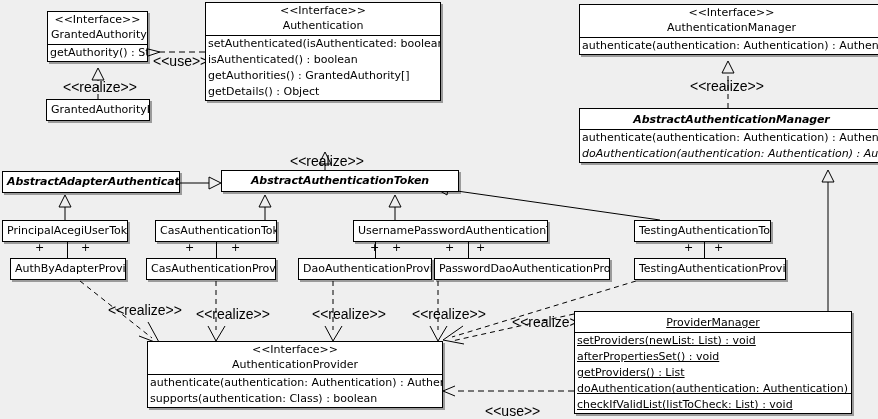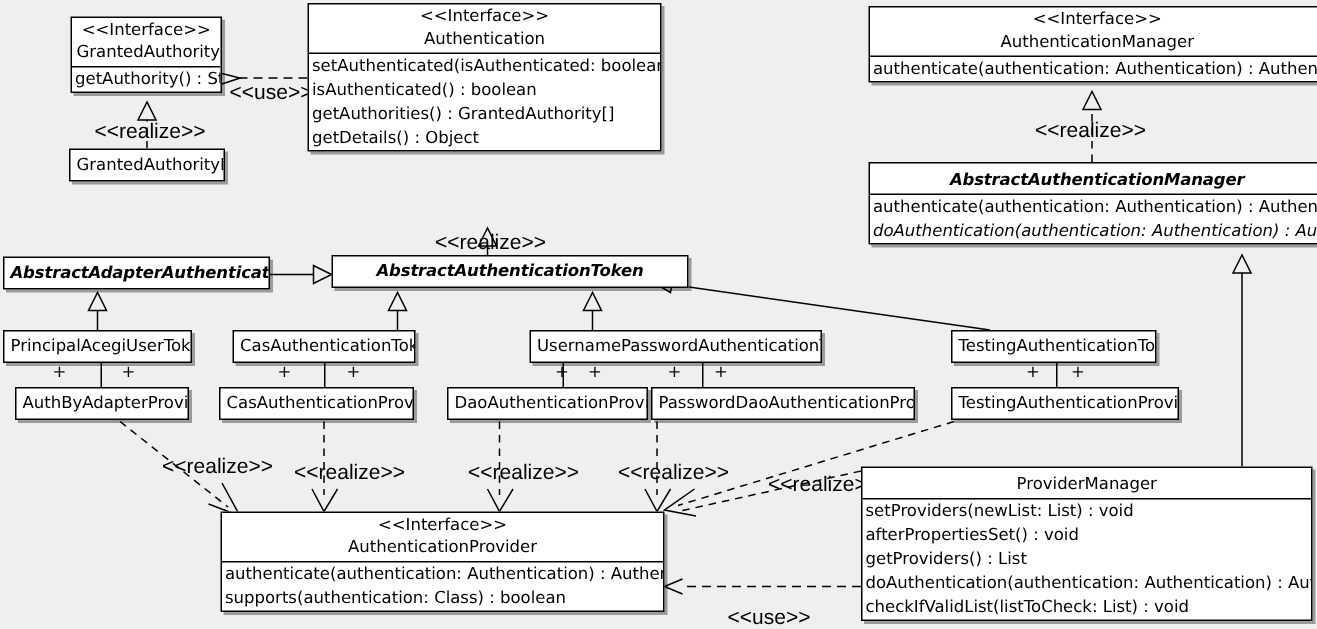--- a/index.html
+++ b/index.html
@@ -312,21 +312,21 @@
       <div class="uml-stereo">&lt;&lt;Interface&gt;&gt;</div>
       <div class="uml-name">AuthenticationProvider</div>
     </div>
     <div class="uml-sep"></div>
     <div class="uml-ops">
       <div class="uml-op">authenticate(authentication: Authentication) : Authentication</div>
       <div class="uml-op">supports(authentication: Class) : boolean</div>
     </div>
   </div>
 
-  <div class="uml-class" style="left:574px; top:311px; width:301px;">
+  <div class="uml-class" style="left:574px; top:311px; width:278px;text-decoration:underline;">
     <div class="uml-head" style="padding-top:3px;">
       <div class="uml-name">ProviderManager</div>
     </div>
     <div class="uml-sep"></div>
     <div class="uml-ops">
       <div class="uml-op">setProviders(newList: List) : void</div>
       <div class="uml-op">afterPropertiesSet() : void</div>
       <div class="uml-op">getProviders() : List</div>
       <div class="uml-op">doAuthentication(authentication: Authentication) : Authentication</div>
       <div class="uml-op">checkIfValidList(listToCheck: List) : void</div>

